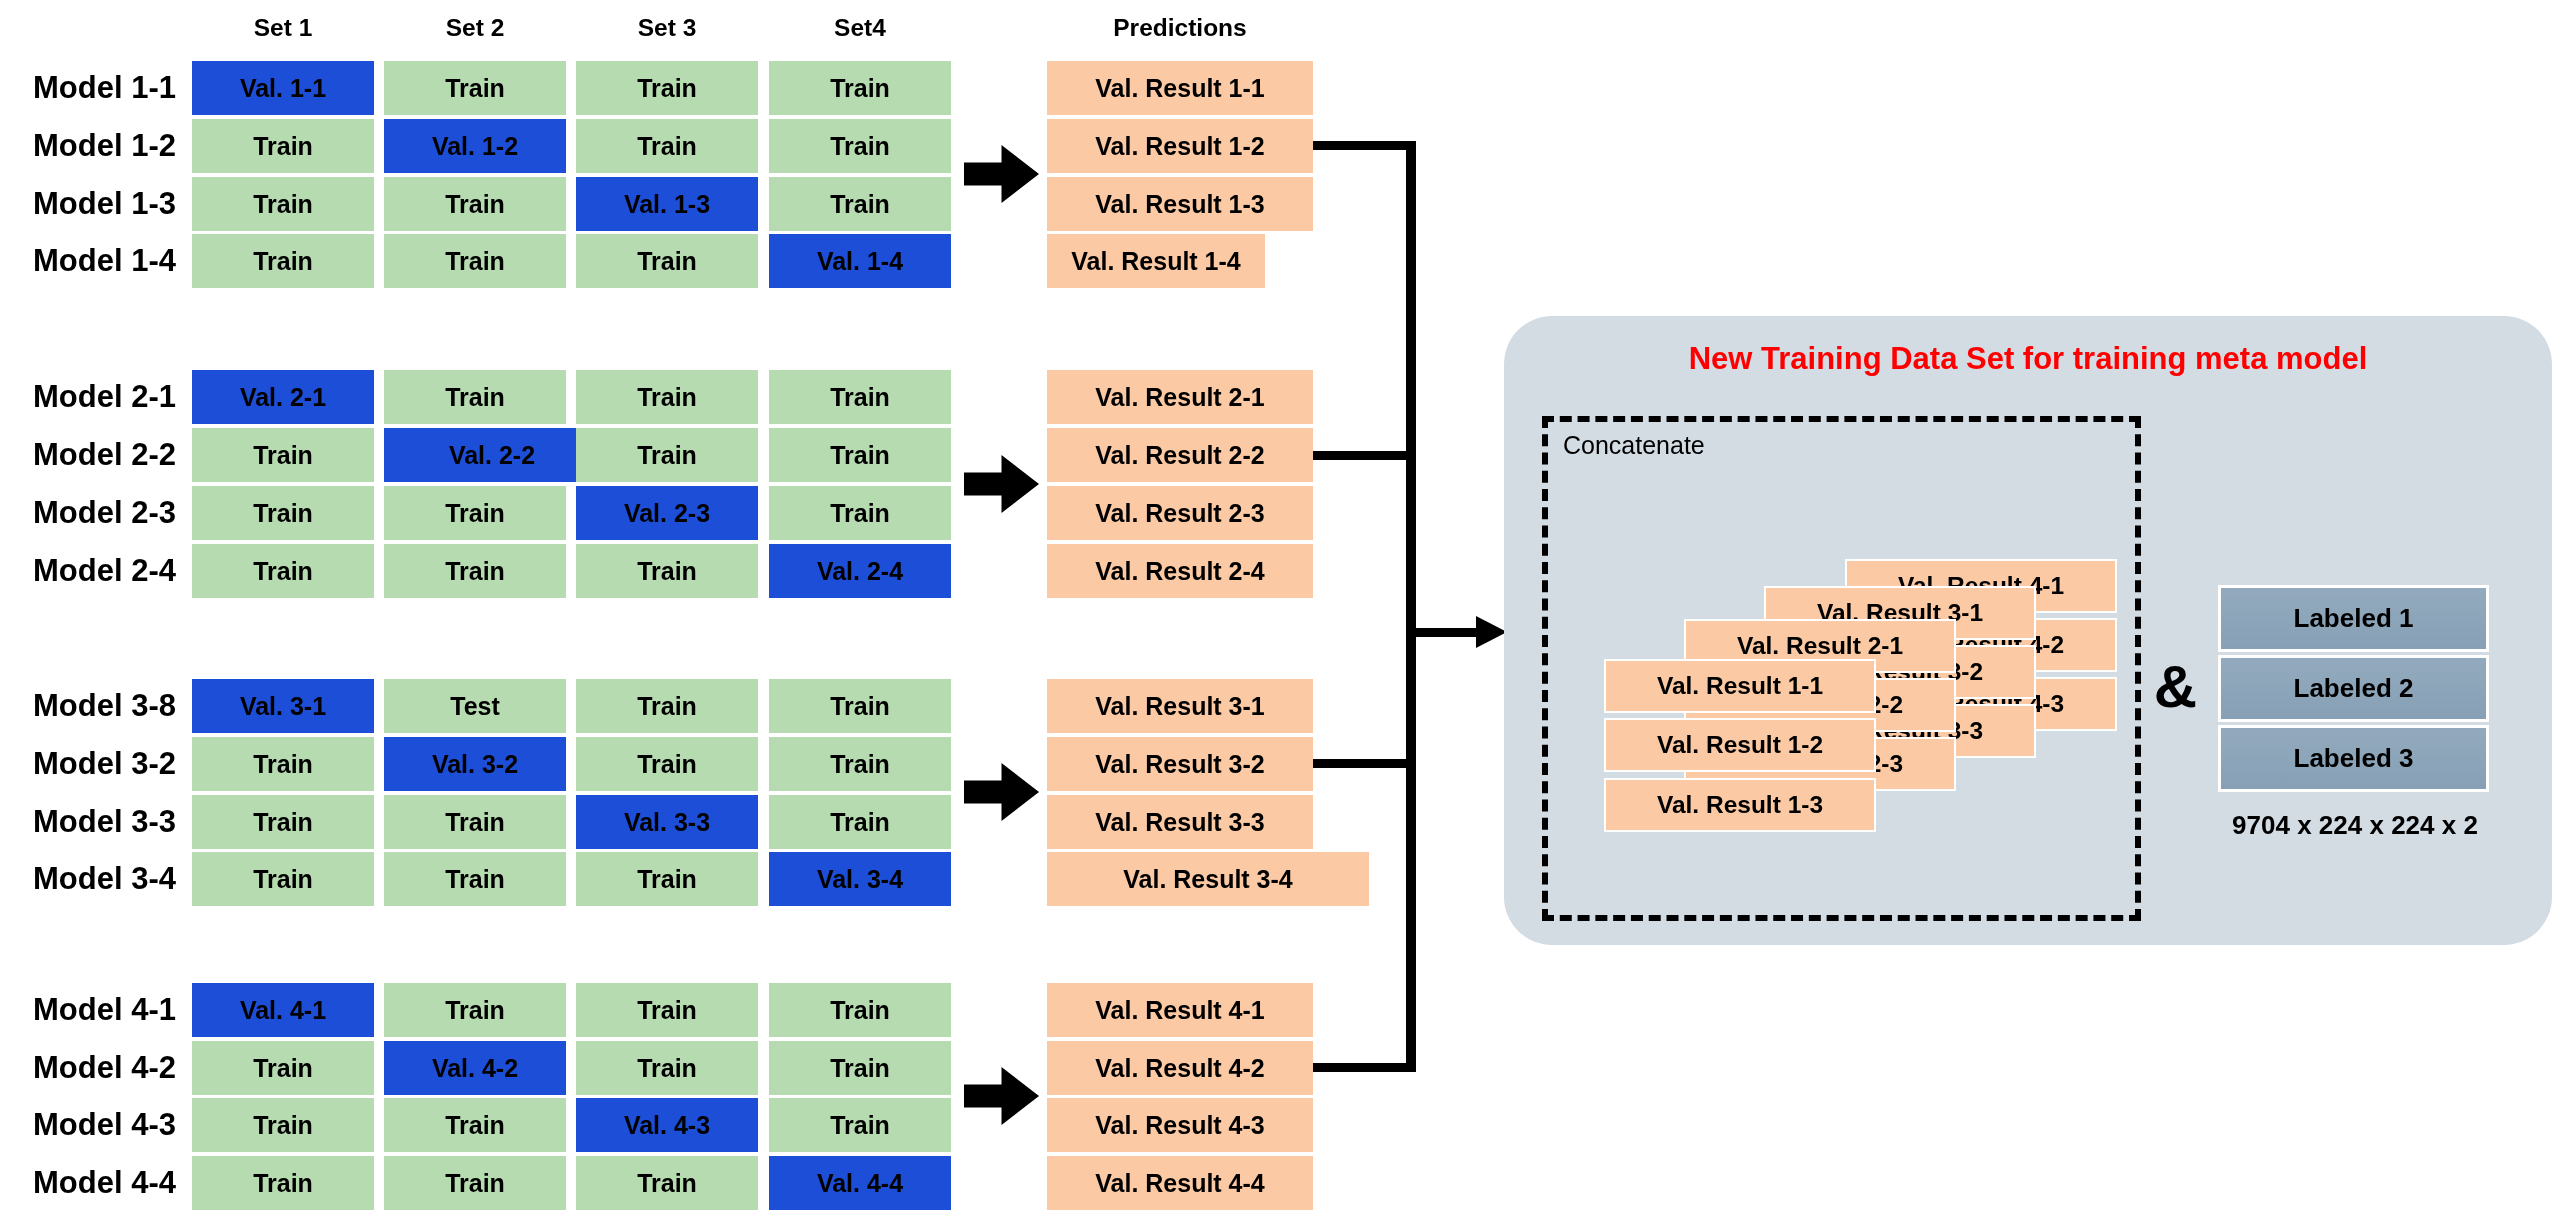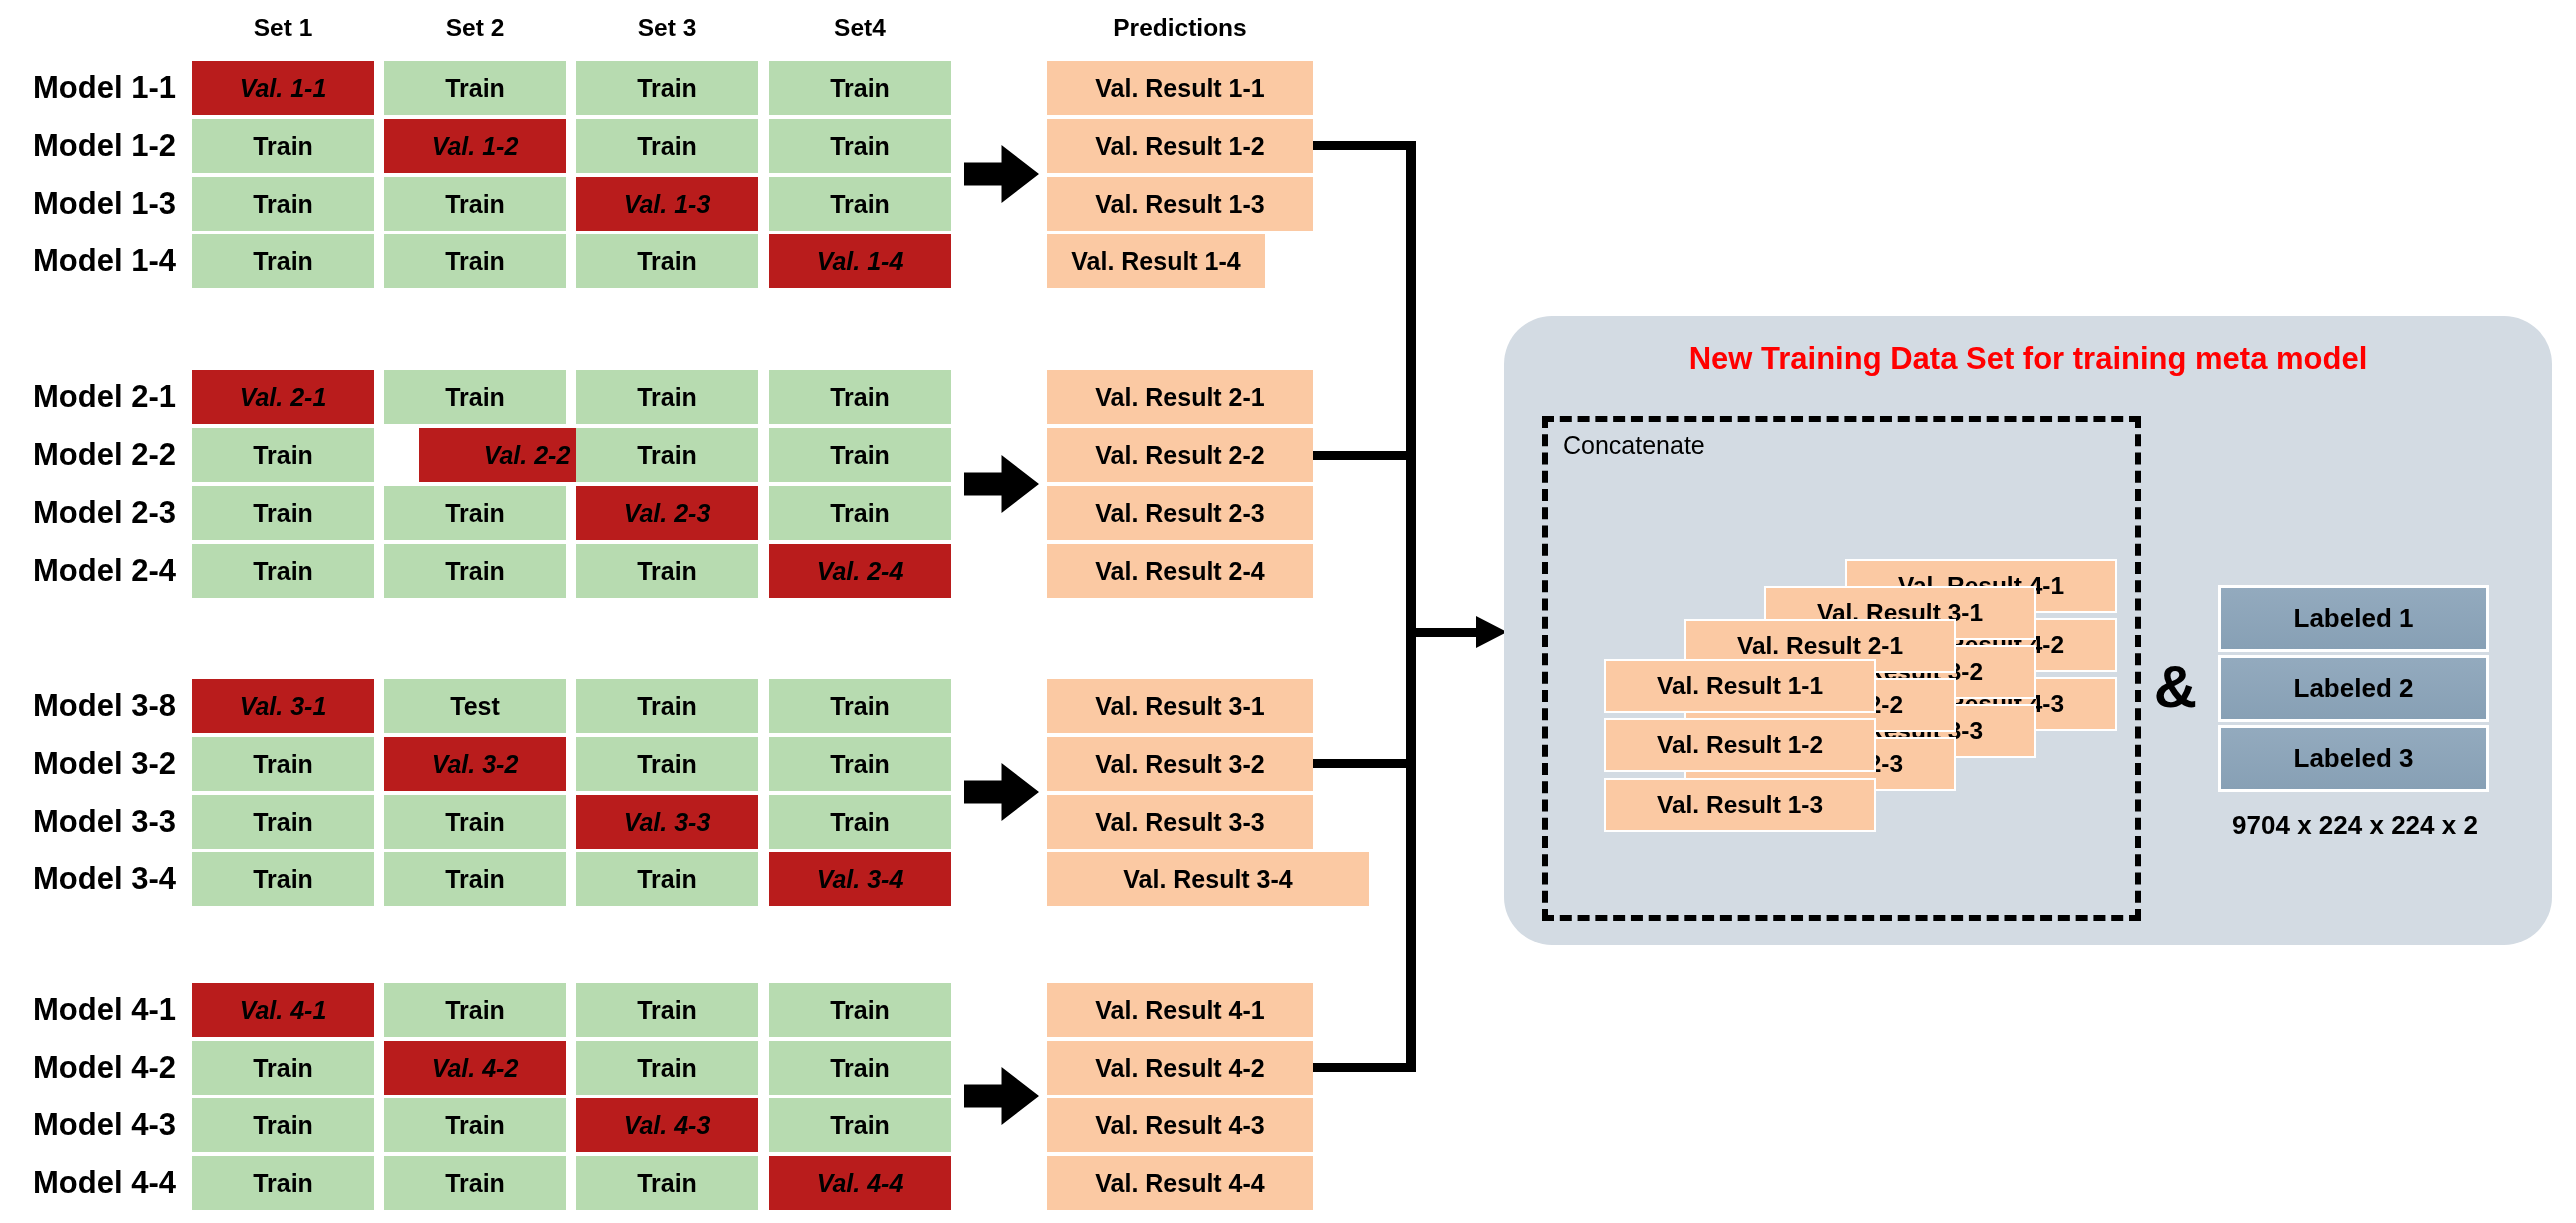--- a/index.html
+++ b/index.html
@@ -6,21 +6,21 @@
   #canvas{
     position:relative;width:2576px;height:1223px;background:#ffffff;overflow:hidden;
     font-family:"Liberation Sans", sans-serif;font-weight:700;color:#000;
   }
   .abs{position:absolute;}
   .cell{
     position:absolute;display:flex;align-items:center;justify-content:center;
     font-size:25px;font-weight:700;color:#000;box-sizing:border-box;
   }
   .cell.train{background:#b7dbb0;}
-  .cell.val{background:#b91c1c;font-style:italic;}
+  .cell.val{background:#1d4ed8;}
   .row-label{
     position:absolute;display:flex;align-items:center;justify-content:flex-start;
     font-size:31px;font-weight:700;color:#000;
   }
   .col-header{
     position:absolute;display:flex;align-items:center;justify-content:center;
     font-size:24.5px;font-weight:700;color:#000;
   }
   .result-box{
     position:absolute;display:flex;align-items:center;justify-content:center;
@@ -105,21 +105,21 @@
       <div class="result-box" style="left: 1047px; top: 234px; width: 218px; height: 54px;">Val. Result 1-4</div>
       <div class="block-arrow" style="left: 964px; top: 145px; width: 75px; height: 58px;"></div>
       <div class="row-label" style="left: 33px; top: 370px; width: 150px; height: 54px;">Model 2-1</div>
       <div class="cell val" style="left: 192px; top: 370px; width: 182px; height: 54px;">Val. 2-1</div>
       <div class="cell train" style="left: 384px; top: 370px; width: 182px; height: 54px;">Train</div>
       <div class="cell train" style="left: 576px; top: 370px; width: 182px; height: 54px;">Train</div>
       <div class="cell train" style="left: 769px; top: 370px; width: 182px; height: 54px;">Train</div>
       <div class="result-box" style="left: 1047px; top: 370px; width: 266px; height: 54px;">Val. Result 2-1</div>
       <div class="row-label" style="left: 33px; top: 428px; width: 150px; height: 54px;">Model 2-2</div>
       <div class="cell train" style="left: 192px; top: 428px; width: 182px; height: 54px;">Train</div>
-      <div class="cell val" style="left: 384px; top: 428px; width: 216px; height: 54px; margin-left: 35px;">Val. 2-2</div>
+      <div class="cell val" style="left: 384px; top: 428px; width: 216px; height: 54px;">Val. 2-2</div>
       <div class="cell train" style="left: 576px; top: 428px; width: 182px; height: 54px;">Train</div>
       <div class="cell train" style="left: 769px; top: 428px; width: 182px; height: 54px;">Train</div>
       <div class="result-box" style="left: 1047px; top: 428px; width: 266px; height: 54px;">Val. Result 2-2</div>
       <div class="row-label" style="left: 33px; top: 486px; width: 150px; height: 54px;">Model 2-3</div>
       <div class="cell train" style="left: 192px; top: 486px; width: 182px; height: 54px;">Train</div>
       <div class="cell train" style="left: 384px; top: 486px; width: 182px; height: 54px;">Train</div>
       <div class="cell val" style="left: 576px; top: 486px; width: 182px; height: 54px;">Val. 2-3</div>
       <div class="cell train" style="left: 769px; top: 486px; width: 182px; height: 54px;">Train</div>
       <div class="result-box" style="left: 1047px; top: 486px; width: 266px; height: 54px;">Val. Result 2-3</div>
       <div class="row-label" style="left: 33px; top: 544px; width: 150px; height: 54px;">Model 2-4</div>

